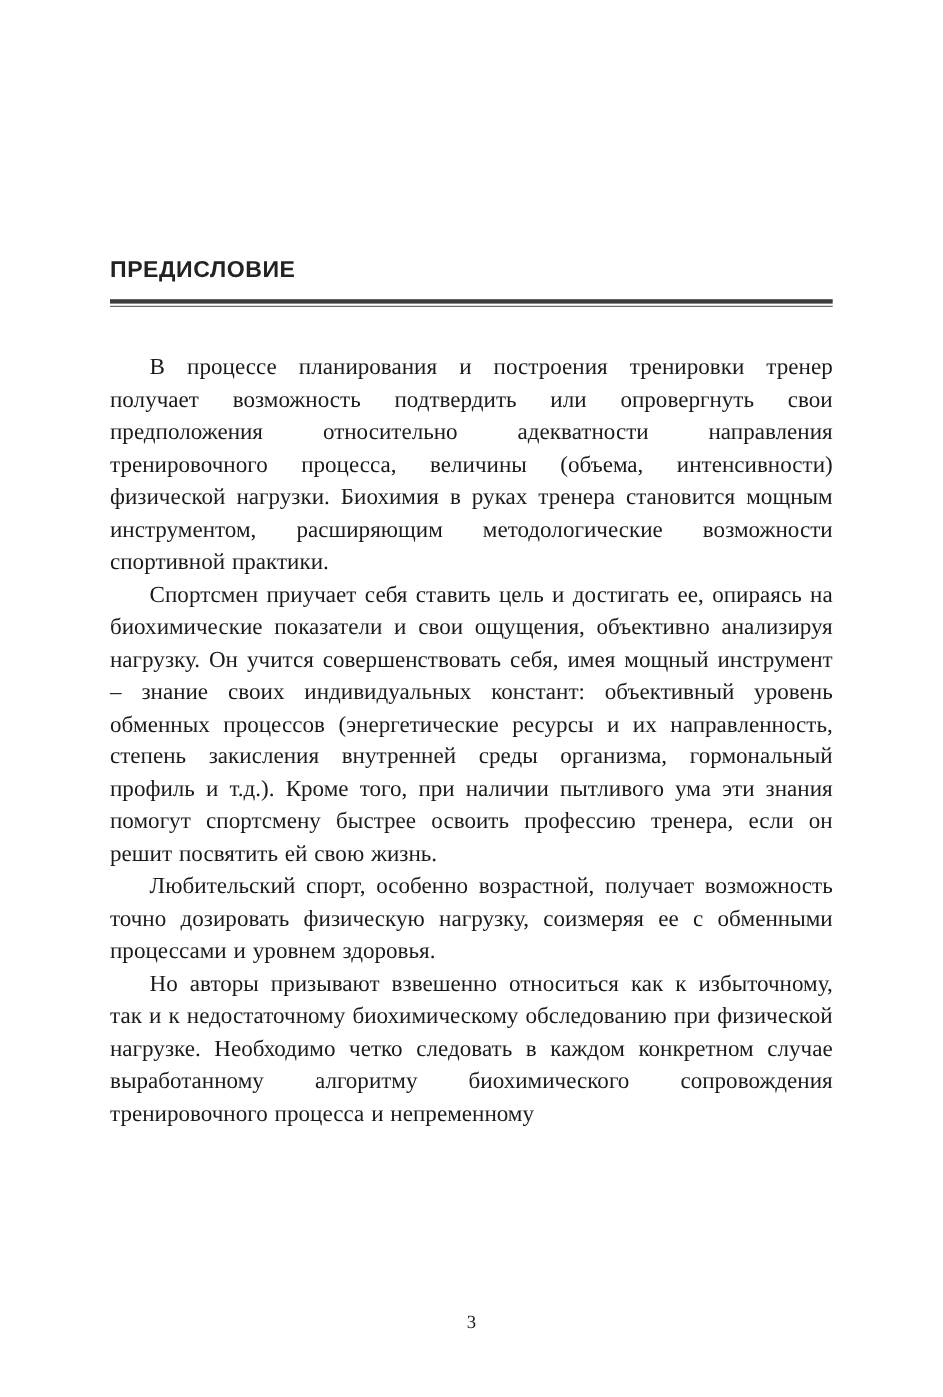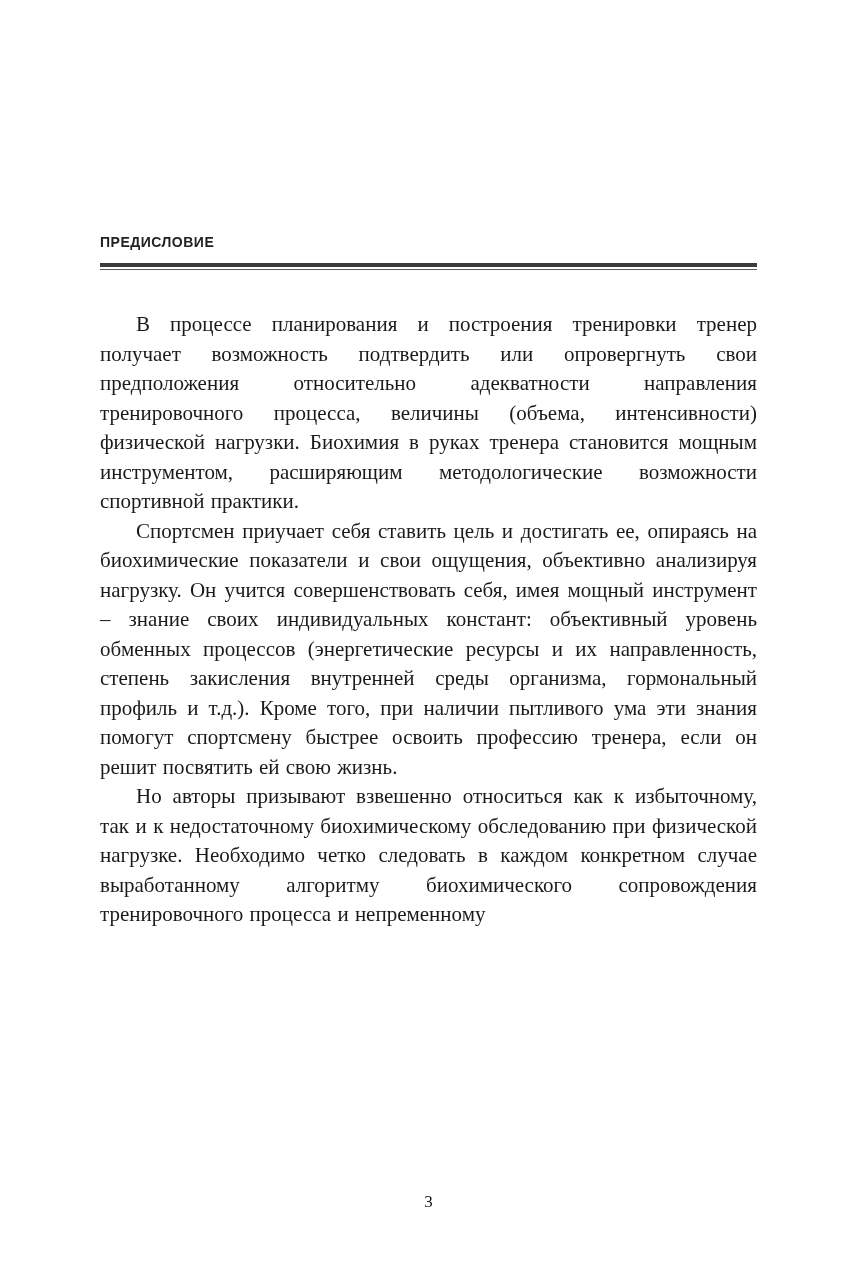--- a/index.html
+++ b/index.html
@@ -19,21 +19,21 @@
   .content {
     position: absolute;
     left: 100px;
     right: 100px;
     top: 0;
   }
   .chapter-title {
     margin-top: 234px;
     font-family: "Liberation Sans", "DejaVu Sans", sans-serif;
     font-weight: bold;
-    font-size: 14px;
+    font-size: 21px;
     letter-spacing: 0.5px;
     color: #222222;
   }
   .title-rule {
     margin-top: 13px;
     height: 2px;
     border-top: 4px solid #3c3c3c;
     border-bottom: 1px solid #5a5a5a;
   }
   .body-text {
@@ -63,17 +63,18 @@
 </head>
 <body>
 
 <div class="page">
   <div class="content">
     <h1 class="chapter-title">ПРЕДИСЛОВИЕ</h1>
     <div class="title-rule"></div>
     <div class="body-text" id="paragraphs">
         <p>В процессе планирования и построения тренировки тренер получает возможность подтвердить или опровергнуть свои предположения относительно адекватности направления тренировочного процесса, величины (объема, интенсивности) физической нагрузки. Биохимия в руках тренера становится мощным инструментом, расширяющим методологические возможности спортивной практики.</p>
         <p>Спортсмен приучает себя ставить цель и достигать ее, опираясь на биохимические показатели и свои ощущения, объективно анализируя нагрузку. Он учится совершенствовать себя, имея мощный инструмент – знание своих индивидуальных констант: объективный уровень обменных процессов (энергетические ресурсы и их направленность, степень закисления внутренней среды организма, гормональный профиль и т.д.). Кроме того, при наличии пытливого ума эти знания помогут спортсмену быстрее освоить профессию тренера, если он решит посвятить ей свою жизнь.</p>
+        <p>Любительский спорт, особенно возрастной, получает возможность точно дозировать физическую нагрузку, соизмеряя ее с обменными процессами и уровнем здоровья.</p>
         <p>Но авторы призывают взвешенно относиться как к избыточному, так и к недостаточному биохимическому обследованию при физической нагрузке. Необходимо четко следовать в каждом конкретном случае выработанному алгоритму биохимического сопровождения тренировочного процесса и непременному</p>
       </div>
   </div>
   <div class="page-number">3</div>
 </div>
 
 </body></html>

